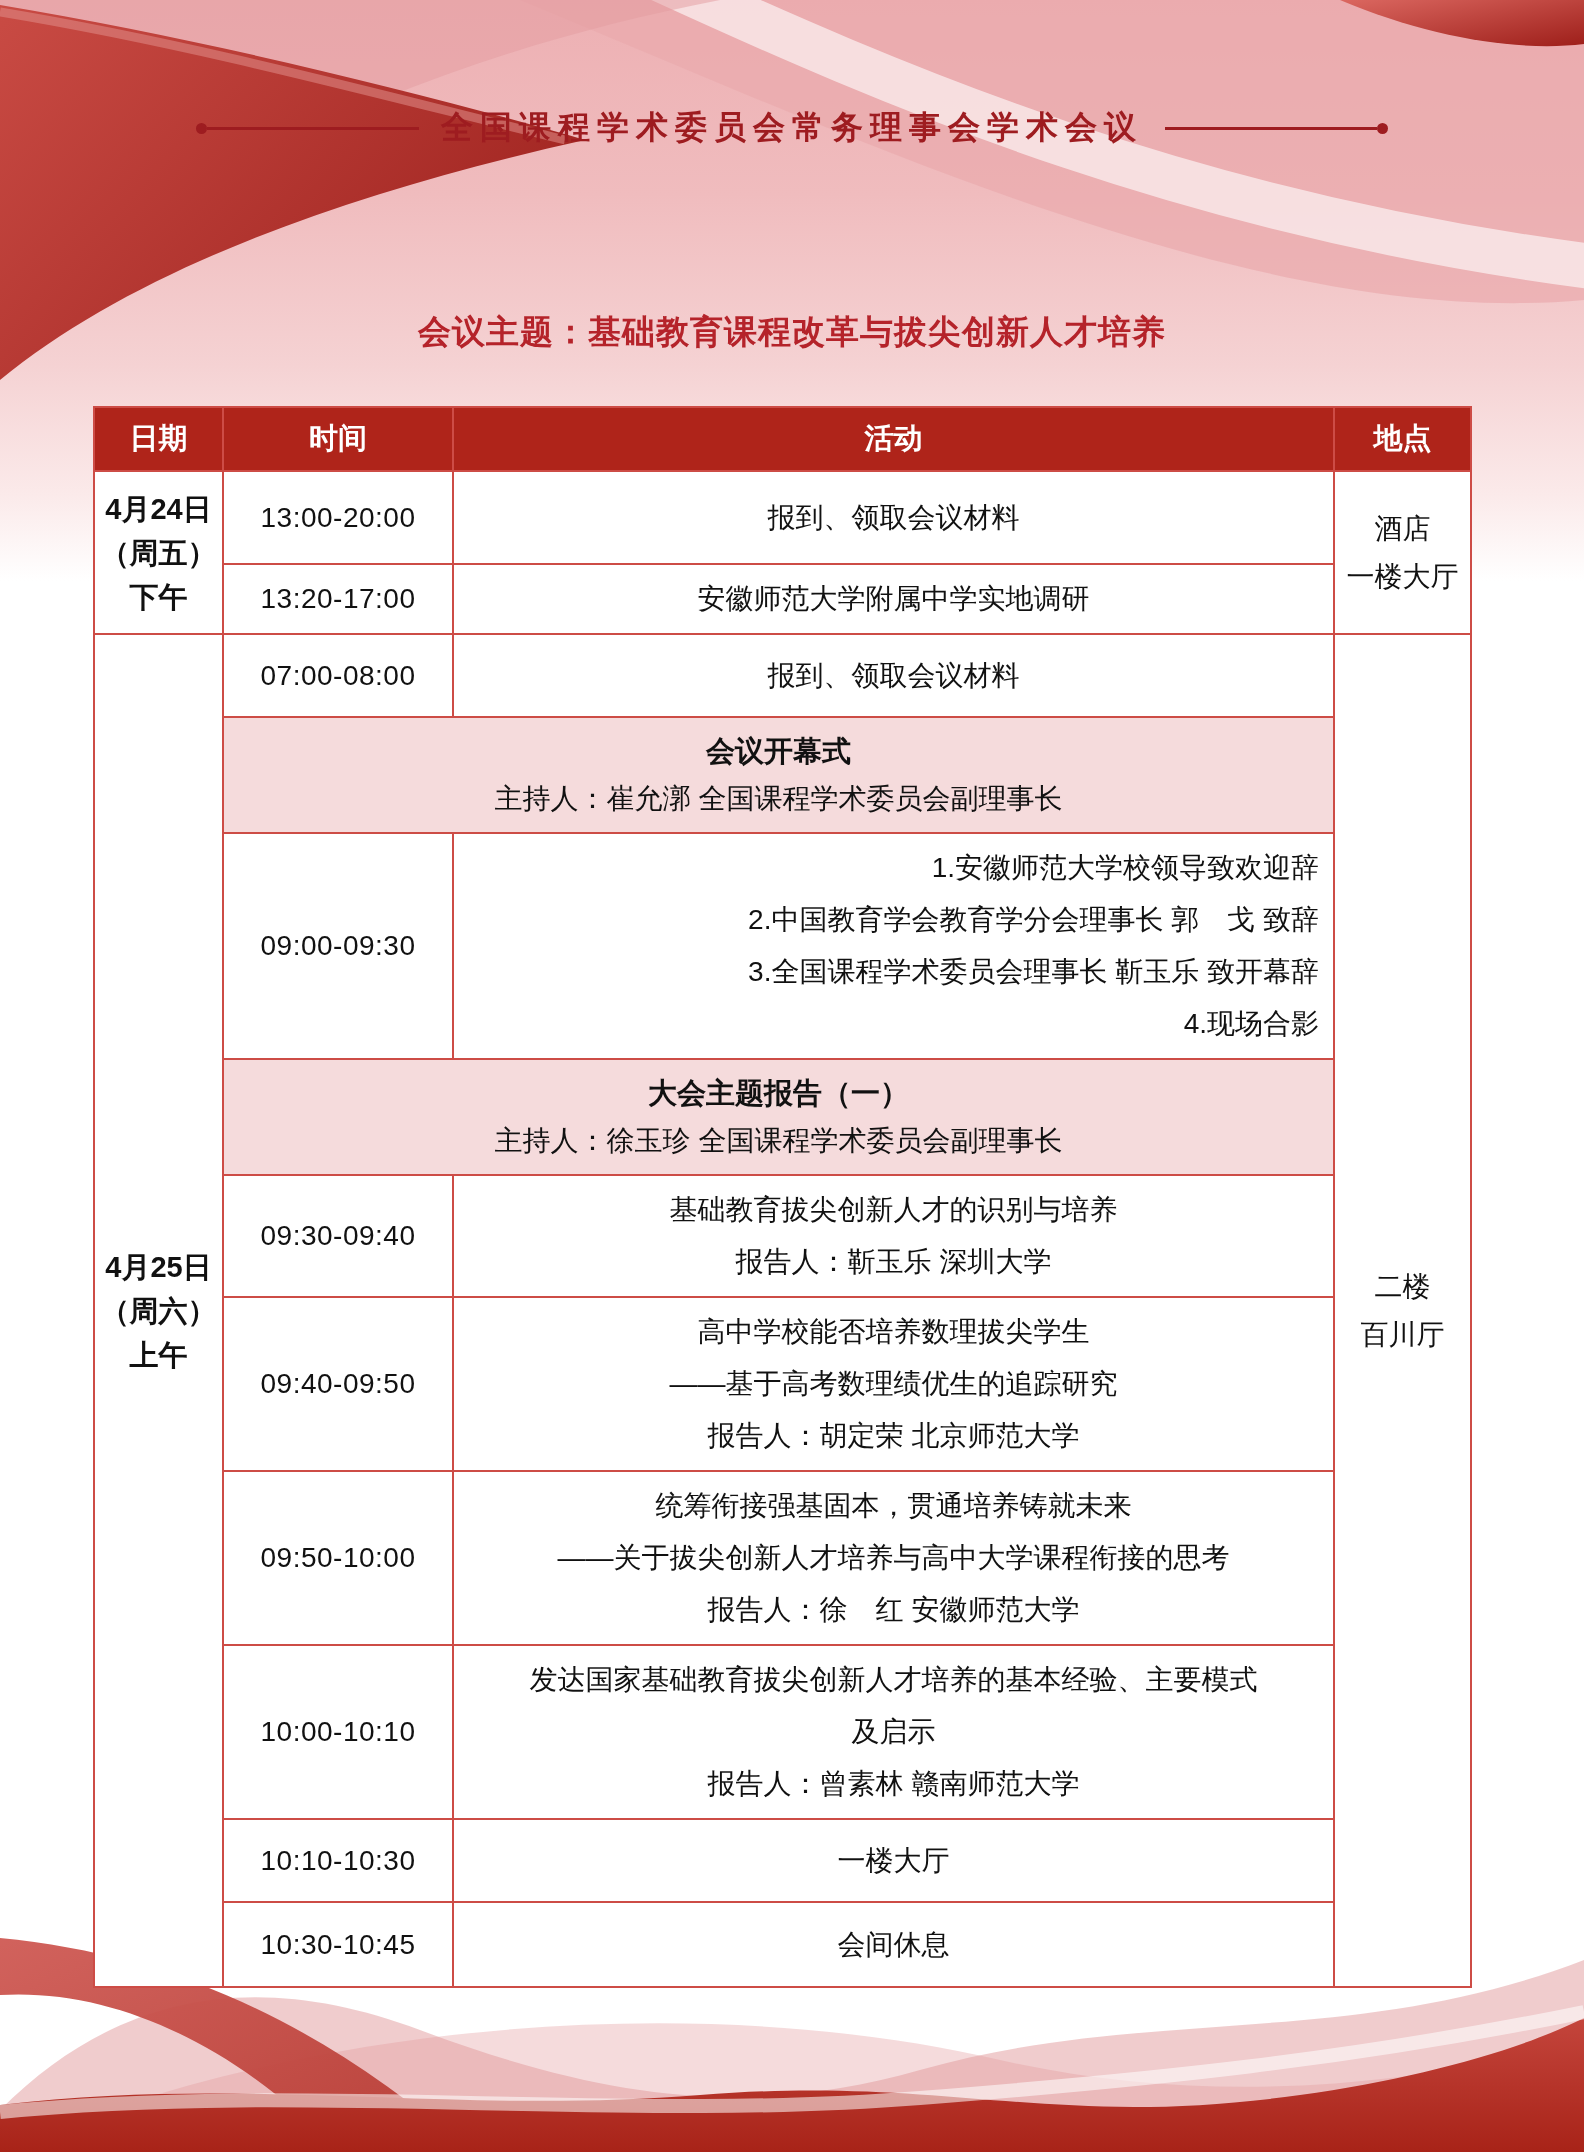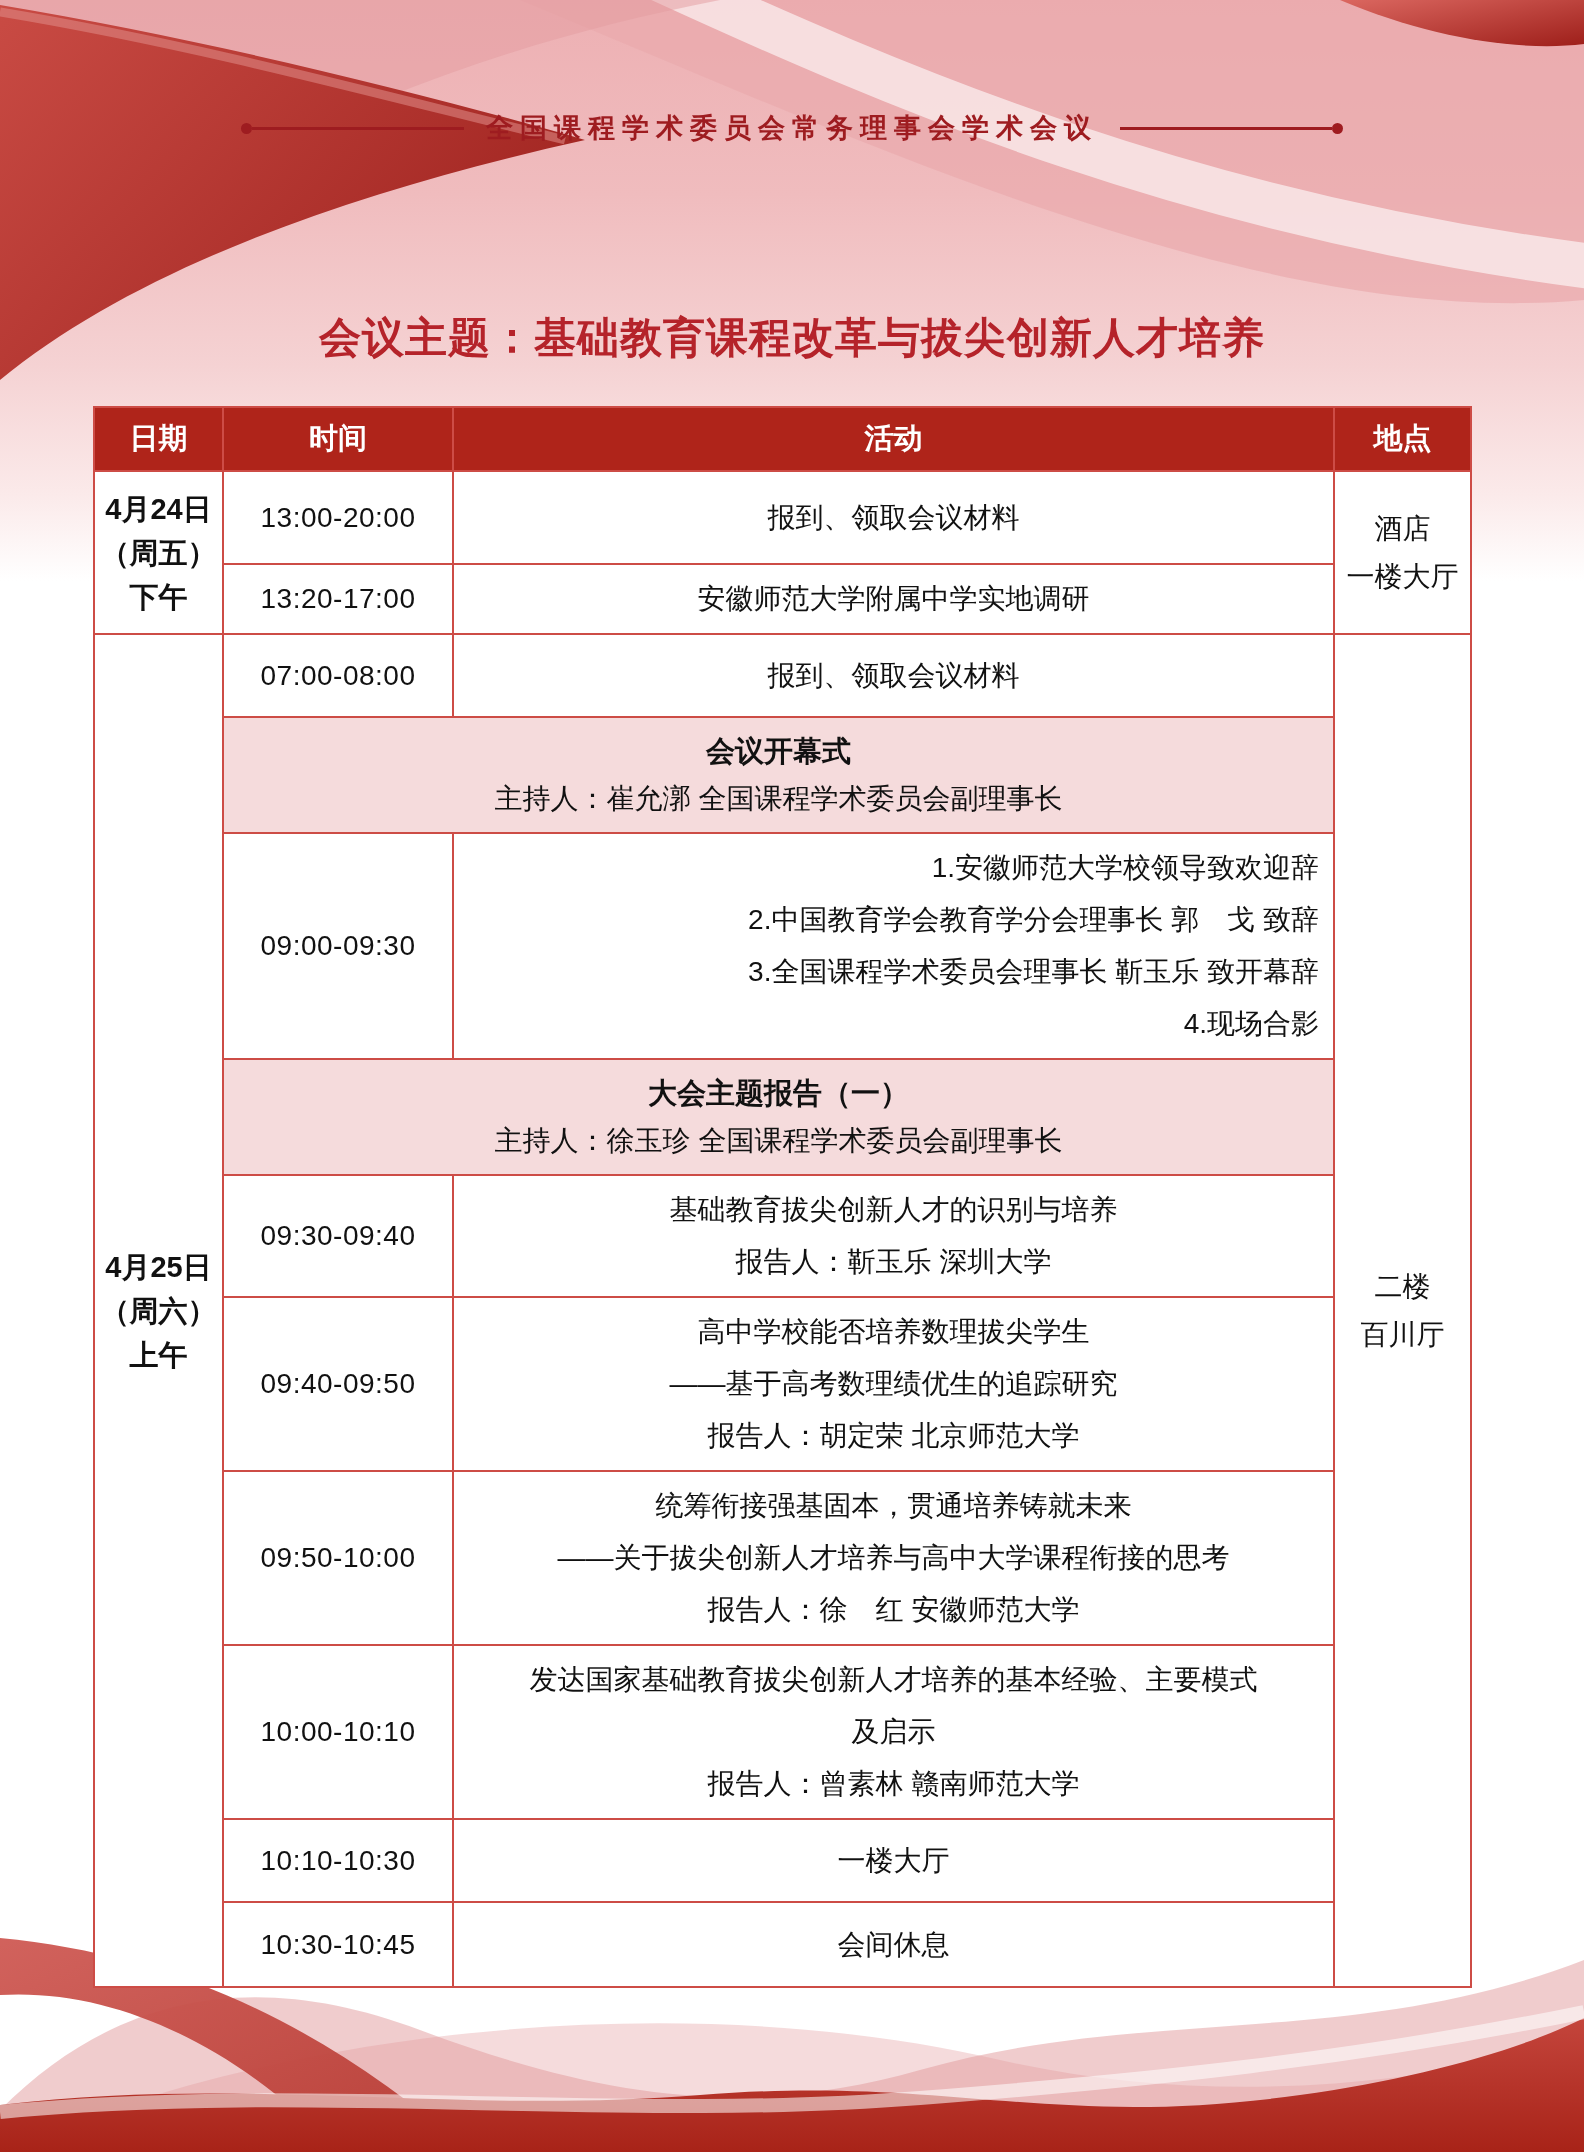--- a/index.html
+++ b/index.html
@@ -13,32 +13,32 @@
   svg.deco { position:absolute; left:0; display:block; }
   svg.deco.top { top:0; }
   svg.deco.bottom { bottom:0; }
 
   
   .banner { position:absolute; top:108px; left:0; width:100%; height:40px;
             display:flex; align-items:center; justify-content:center; }
   .banner .rule { width:212px; height:3px; background:#9e1c20; }
   .banner .dot { width:11px; height:11px; border-radius:50%; background:#9e1c20; }
   .banner .banner-text {
-    margin:0 22px; font-size:27px; font-weight:bold; letter-spacing:7px;
+    margin:0 22px; font-size:32px; font-weight:bold; letter-spacing:7px;
     color:#9e1c20;
   }
 
   .page-title {
     position:absolute; top:226px; left:0; width:100%; text-align:center;
     font-family:"DejaVu Serif","Liberation Serif",serif;
     font-size:64px; font-weight:bold; letter-spacing:6px; color:#b5232a;
   }
   .page-subtitle {
     position:absolute; top:310px; left:0; width:100%; text-align:center;
-    font-size:42px; font-weight:bold; letter-spacing:1px; color:#b5232a;
+    font-size:33px; font-weight:bold; letter-spacing:1px; color:#b5232a;
   }
 
   
   table.schedule {
     position:absolute; top:406px; left:93px; width:1377px;
     border-collapse:collapse; table-layout:fixed; background:#ffffff;
     border:2px solid #cd4c46;
   }
   table.schedule td, table.schedule th { border:2px solid #cd4c46; }
   th.hdr {

